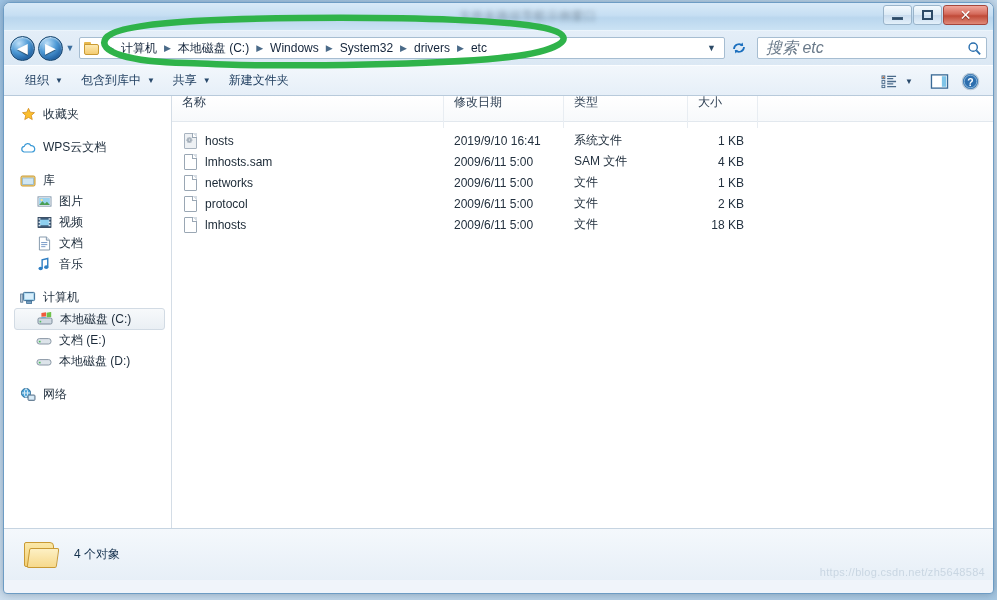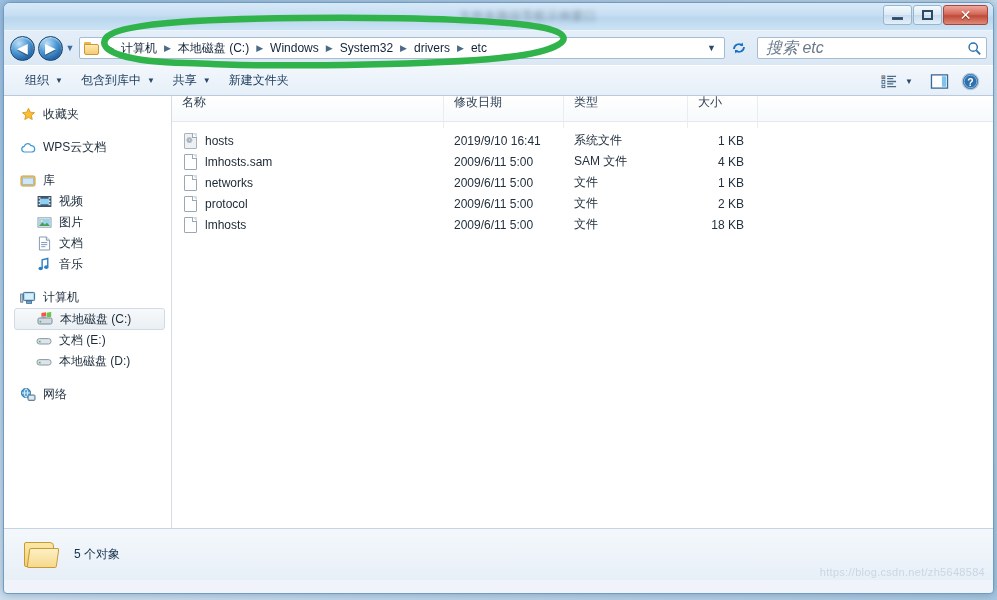--- a/index.html
+++ b/index.html
@@ -492,45 +492,45 @@
               <rect x="1" y="2" width="14" height="10" rx="1.4" fill="#f3cf7a" stroke="#c79a36" stroke-width="1"></rect>
               <rect x="2.5" y="4" width="11" height="6.4" fill="#cfe6f4" stroke="#8fb7d0" stroke-width=".8"></rect>
             </svg>
           </span>
           <span>库</span>
         </div>
 
         <div class="navitem indent">
           <span class="navicon">
             <svg width="15" height="13" viewBox="0 0 16 14">
+              <rect x="1" y="2" width="14" height="10" fill="#ffffff" stroke="#7d93a8" stroke-width="1"></rect>
+              <rect x="2.2" y="3.2" width="11.6" height="7.6" fill="#9bd3ef"></rect>
+              <path d="M2.2 10.8 l3.6 -4 2.6 2.6 2.2 -2 3.2 3.4z" fill="#4a9e54"></path>
+              <circle cx="5" cy="5.4" r="1.2" fill="#ffe68a"></circle>
+            </svg>
+          </span>
+          <span>图片</span>
+        </div>
+
+        <div class="navitem indent">
+          <span class="navicon">
+            <svg width="15" height="13" viewBox="0 0 16 14">
               <rect x="1" y="1.5" width="14" height="11" fill="#3d5a78" stroke="#24384f" stroke-width=".8"></rect>
               <rect x="3" y="4" width="10" height="6" fill="#8fd0f0"></rect>
               <g fill="#dfe8f0">
                 <rect x="1.6" y="2.4" width="2" height="1.6"></rect>
                   <rect x="1.6" y="6" width="2" height="1.6"></rect>
                 <rect x="1.6" y="9.4" width="2" height="1.6"></rect>
                   <rect x="12.4" y="2.4" width="2" height="1.6"></rect>
                 <rect x="12.4" y="6" width="2" height="1.6"></rect>
                   <rect x="12.4" y="9.4" width="2" height="1.6"></rect>
               </g>
             </svg>
           </span>
           <span>视频</span>
-        </div>
-
-        <div class="navitem indent">
-          <span class="navicon">
-            <svg width="15" height="13" viewBox="0 0 16 14">
-              <rect x="1" y="2" width="14" height="10" fill="#ffffff" stroke="#7d93a8" stroke-width="1"></rect>
-              <rect x="2.2" y="3.2" width="11.6" height="7.6" fill="#9bd3ef"></rect>
-              <path d="M2.2 10.8 l3.6 -4 2.6 2.6 2.2 -2 3.2 3.4z" fill="#4a9e54"></path>
-              <circle cx="5" cy="5.4" r="1.2" fill="#ffe68a"></circle>
-            </svg>
-          </span>
-          <span>图片</span>
         </div>
 
         <div class="navitem indent">
           <span class="navicon">
             <svg width="13" height="15" viewBox="0 0 14 16">
               <path d="M1.5 1 h7.5 l3.5 3.4 v10.6 h-11z" fill="#ffffff" stroke="#7d93a8" stroke-width="1"></path>
               <path d="M9 1 v3.4 h3.5" fill="#e2eaf2" stroke="#7d93a8" stroke-width="1"></path>
               <g stroke="#6f93c4" stroke-width="1">
                 <line x1="3.4" y1="7" x2="10" y2="7"></line>
                   <line x1="3.4" y1="9.2" x2="10" y2="9.2"></line>
@@ -696,21 +696,21 @@
         </div>
 
       </div>
     </div>
 
     <div id="statusbar">
       <div id="statusfolder">
         <div class="back"></div>
           <div class="front"></div>
       </div>
-      <div id="statustext">5 个对象</div>
+      <div id="statustext">4 个对象</div>
       <div id="watermark">https://blog.csdn.net/zh5648584</div>
     </div>
 
   </div>
 
   <svg id="annotation">
     <path d="M186 63
              C 130 62, 96 52, 106 38
              C 116 24, 190 19, 300 18
              C 410 17, 520 20, 552 30

